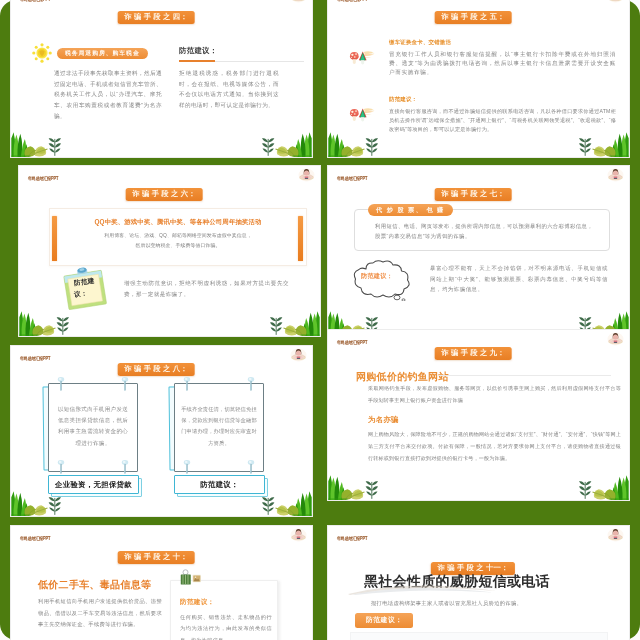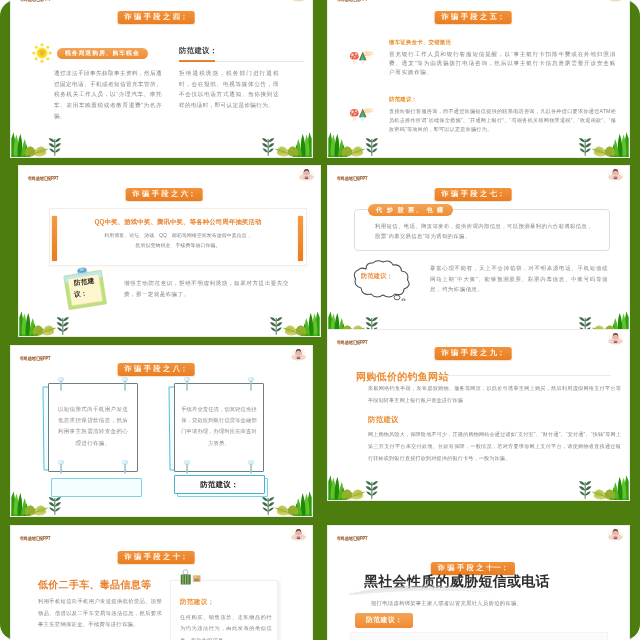--- a/index.html
+++ b/index.html
@@ -568,20 +568,23 @@
 <rect x="3.3" y="4" width="1.4" height="9.5" fill="#8fb7c4"></rect>
 <rect x="3.3" y="4" width=".6" height="9.5" fill="#b6d6e0"></rect>
 </svg></div>
    <div class="s8-pin" style="left:73px;top:77px"><svg width="8" height="14" viewBox="0 0 8 14">
 <ellipse cx="4" cy="2.4" rx="3.2" ry="2.4" fill="#cfe9f2"></ellipse>
 <ellipse cx="3.2" cy="2" rx="1.4" ry="1" fill="#eef8fb"></ellipse>
 <rect x="3.3" y="4" width="1.4" height="9.5" fill="#8fb7c4"></rect>
 <rect x="3.3" y="4" width=".6" height="9.5" fill="#b6d6e0"></rect>
 </svg></div>
    <div class="s8-capbg"></div>
+   <div class="s8-cap">
+     <span>企业验资，无担保贷款</span>
+   </div>
  </div>
  <div class="s8-card" style="left:163px">
    <div class="s8-shadow"></div>
    <div class="s8-paper"></div>
    <div class="s8-text body-text c2">手续齐全责任清，切莫轻信免担保，贷款应到银行信贷等金融部门申请办理，办理时应先审查对方资质。</div>
    <div class="s8-pin" style="left:9px;top:-6px"><svg width="8" height="14" viewBox="0 0 8 14">
 <ellipse cx="4" cy="2.4" rx="3.2" ry="2.4" fill="#cfe9f2"></ellipse>
 <ellipse cx="3.2" cy="2" rx="1.4" ry="1" fill="#eef8fb"></ellipse>
 <rect x="3.3" y="4" width="1.4" height="9.5" fill="#8fb7c4"></rect>
 <rect x="3.3" y="4" width=".6" height="9.5" fill="#b6d6e0"></rect>
@@ -670,21 +673,21 @@
 <path d="M29.5 13 Q30.2 19 28 21 Q30 16 28.6 12Z" fill="#5a3b2a"></path>
 <path d="M17 25 L27 25 L26 30 L18 30Z" fill="#d4727f"></path>
 <rect x="17.5" y="29" width="9" height="2.6" rx="1" fill="#5d6270"></rect>
 <path d="M4 26 Q10 21 17 24" stroke="#e3c8a9" stroke-width="1.4" fill="none"></path>
 <path d="M40 26 Q34 21 27 24" stroke="#e3c8a9" stroke-width="1.4" fill="none"></path>
 </svg></div>
 
  <div class="s9-h1">网购低价的钓鱼网站</div>
  <div class="s9-line"></div>
  <div class="s9-b1 body-text">采取网络钓鱼手段，发布虚假购物、服务等网页，以低价引诱事主网上购买，然后利用虚假网络支付平台等手段划转事主网上银行账户资金进行诈骗</div>
- <div class="s9-h2">防范建议</div>
+ <div class="s9-h2">为名亦骗</div>
  <div class="s9-b2 body-text">网上购物风险大，保障险地不可少，正规的购物网站会通过诸如“支付宝”、“财付通”、“安付通”、“快钱”等网上第三方支付平台来交付款项。付款有保障，一般情况，若对方要求你网上支付平台，请使购物者直接通过银行转标或到银行直接打款到对提供的银行卡号，一般为诈骗。</div>
   <div class="grass left"><svg width="56" height="26" viewBox="0 0 98 46">
 <path d="M0 46 L0 13 Q2 8 4 2 Q7 14 7 26 L7 46 Z" fill="#2f9c0e"></path>
 <path d="M4 46 Q3 24 9 6 Q14 20 13 46 Z" fill="#5fc42a"></path>
 <path d="M11 46 Q10 22 16 5 Q21 22 19 46 Z" fill="#23890a"></path>
 <path d="M17 46 Q19 26 24 14 Q28 28 25 46 Z" fill="#4fb91e"></path>
 <path d="M22 46 Q23 32 27 23 Q30 33 28 46 Z" fill="#2f9c0e"></path>
 <path d="M24 45 Q20 30 34 27 Q45 31 42 42 Q36 47 24 45 Z" fill="#94b12c"></path>
 <path d="M42 44 Q40 29 53 27 Q64 31 61 41 Q54 47 42 44 Z" fill="#cbd06a"></path>
 <path d="M44 38 Q46 30 55 29 Q62 32 59 39 Q52 42 44 38 Z" fill="#b3c143" opacity=".85"></path>

